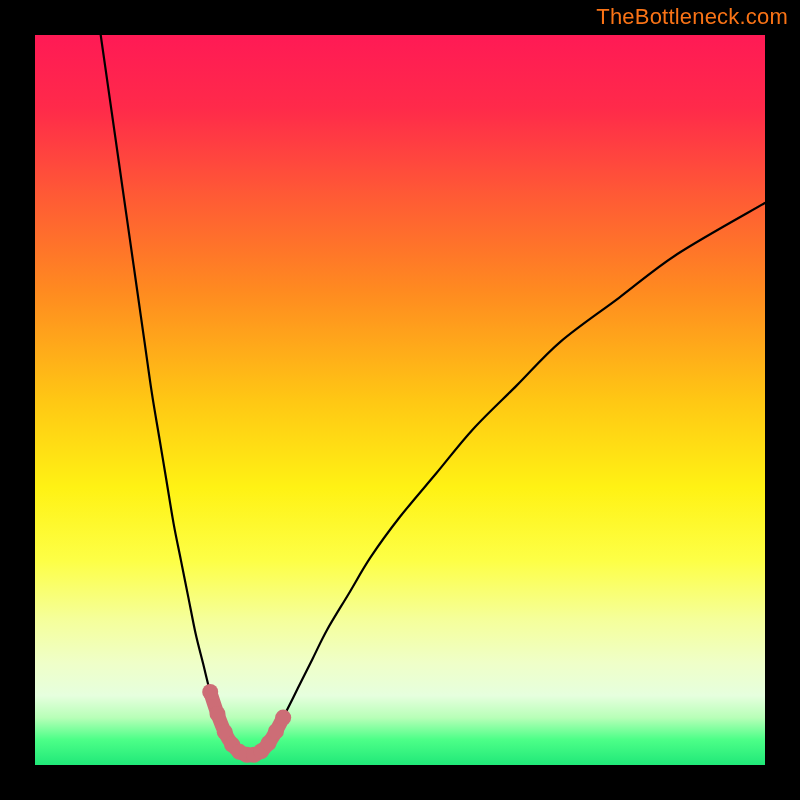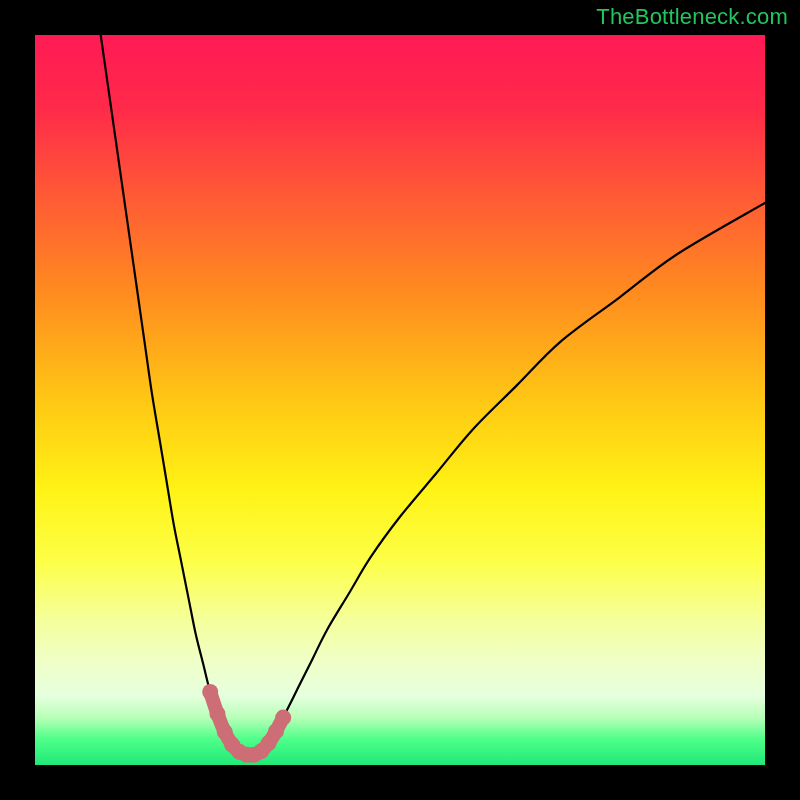--- a/index.html
+++ b/index.html
@@ -16,21 +16,21 @@
     top: 0;
     left: 0;
     width: 800px;
     height: 800px;
     background: #000;
   }
   .watermark {
     position: absolute;
     top: 4px;
     right: 12px;
-    color: #22c55e;
+    color: #f97316;
     font-size: 22px;
     font-weight: 500;
     letter-spacing: 0.2px;
     user-select: none;
   }
   .plot {
     position: absolute;
     left: 35px;
     top: 35px;
     width: 730px;

